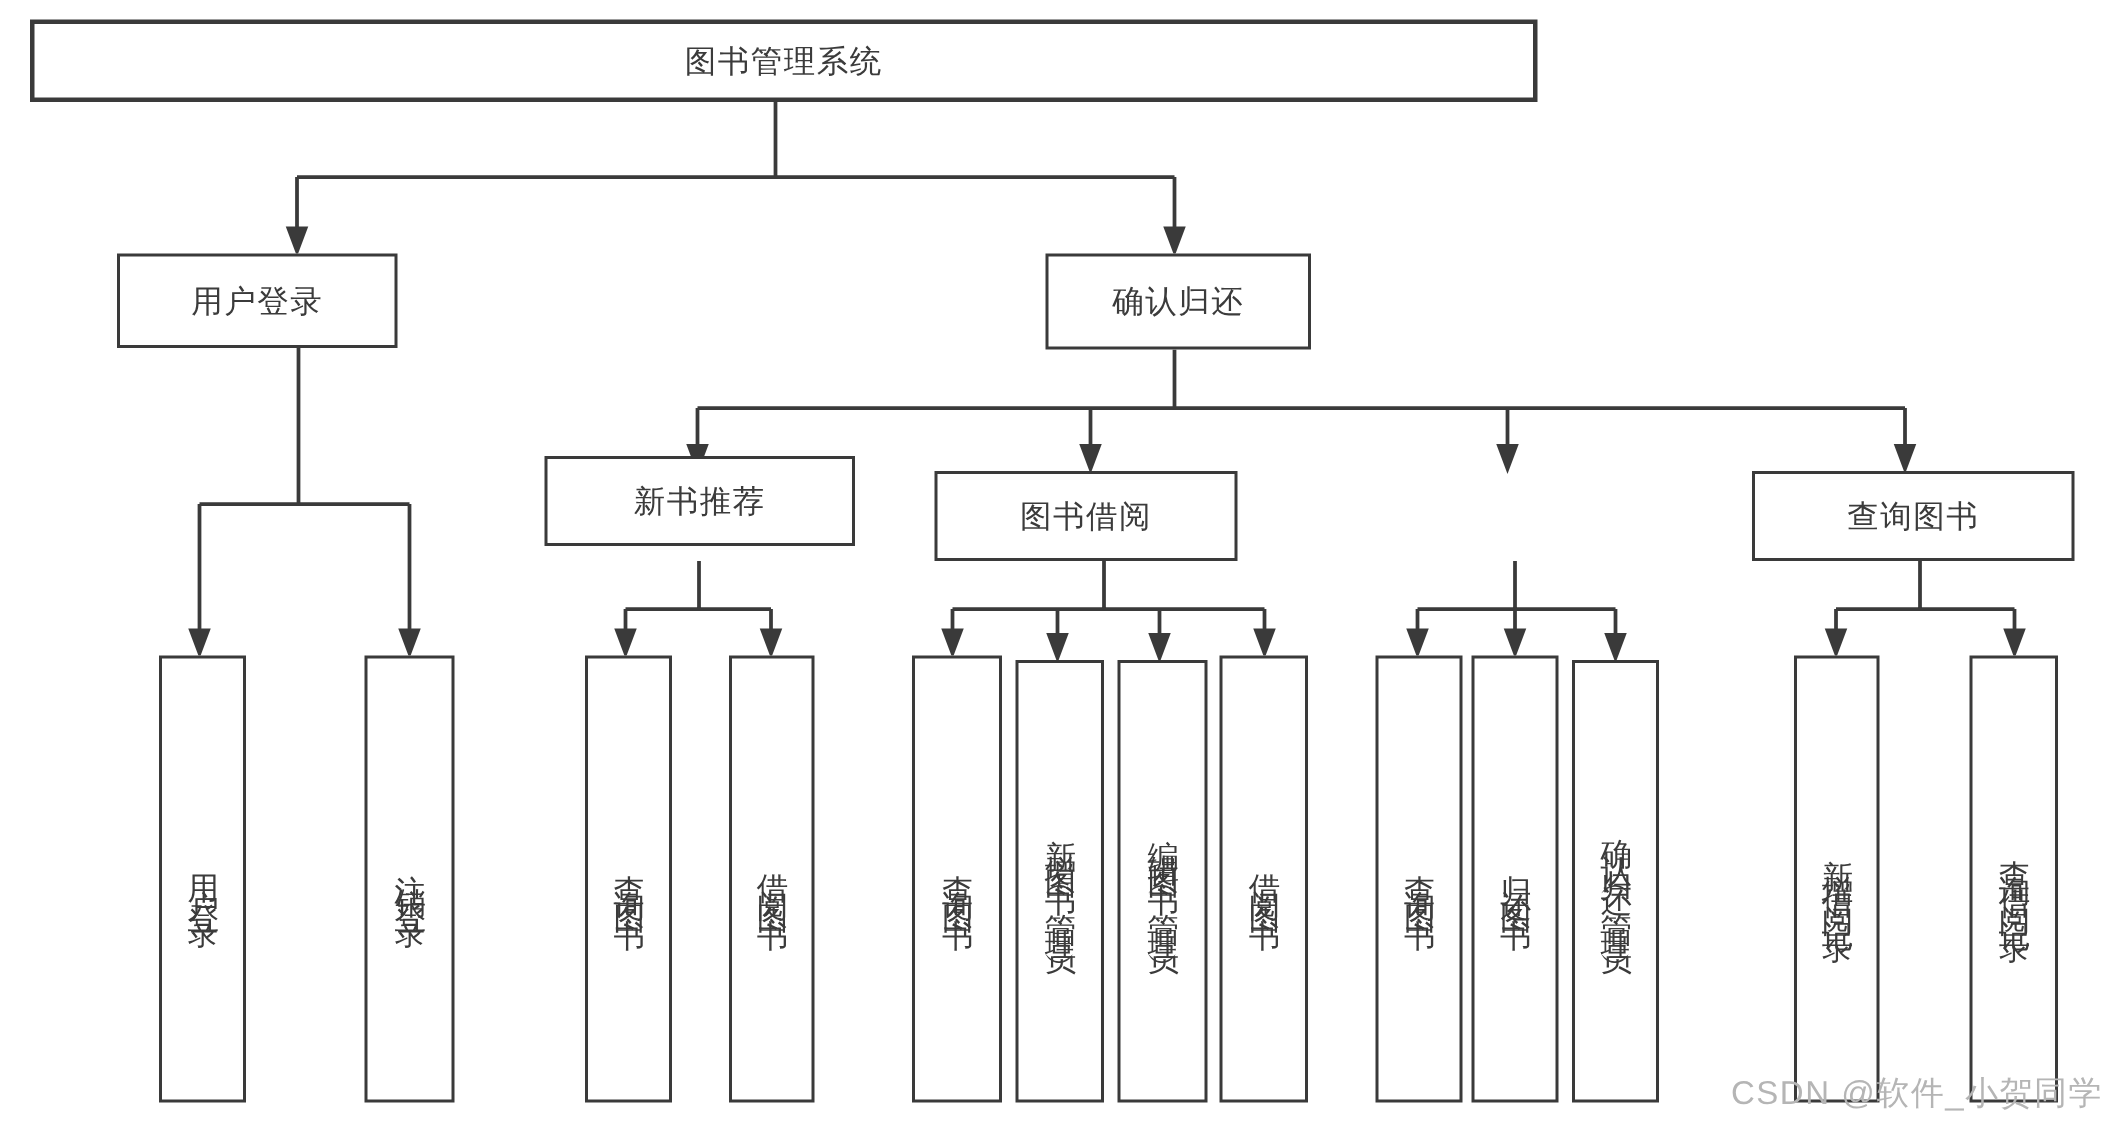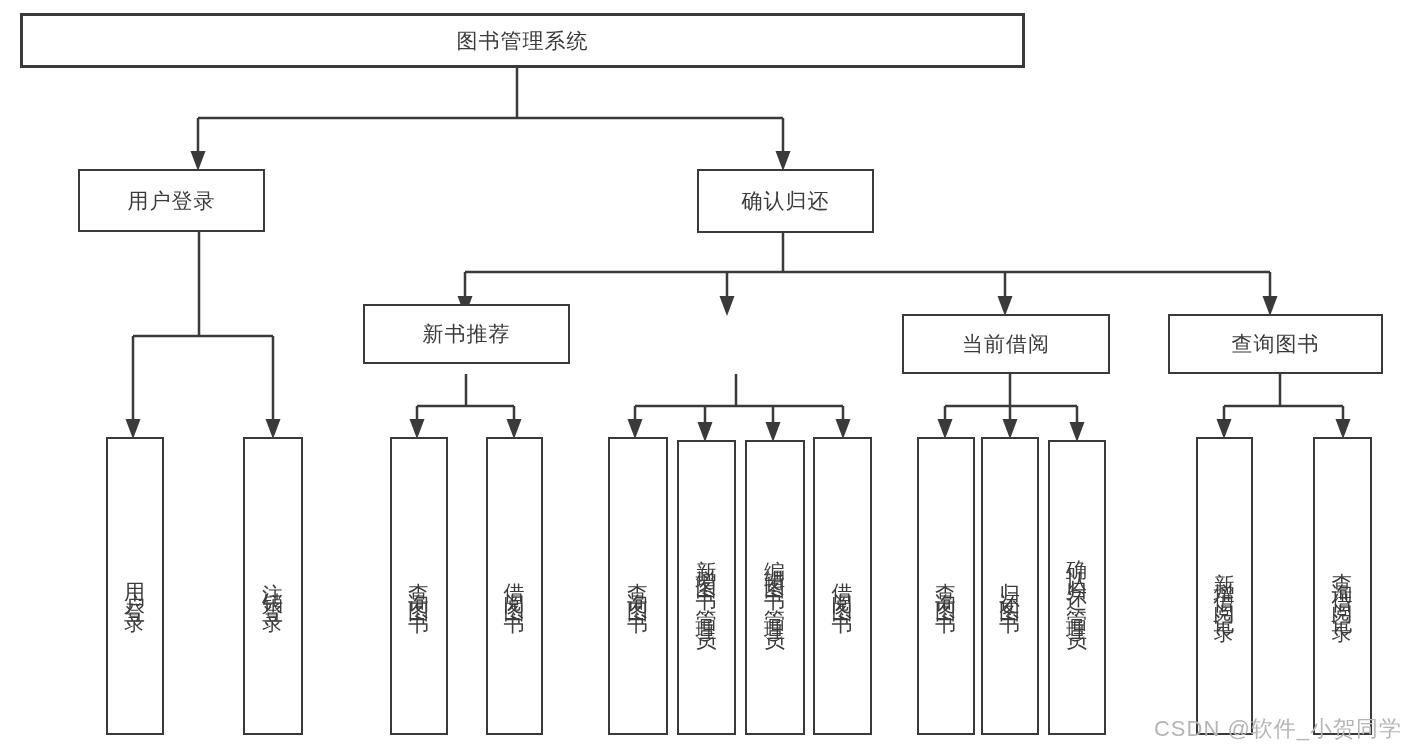--- a/index.html
+++ b/index.html
@@ -96,22 +96,22 @@
   <div class="box h" style="left:78px;top:169px;width:187px;height:63px">
     <span class="lbl">用户登录</span>
   </div>
   <div class="box h" style="left:697px;top:169px;width:177px;height:64px">
     <span class="lbl">确认归还</span>
   </div>
 
   <div class="box h" style="left:363px;top:304px;width:207px;height:60px">
     <span class="lbl">新书推荐</span>
   </div>
-  <div class="box h" style="left:902px;top:314px;width:208px;height:60px">
-    <span class="lbl">当前借阅</span>
+  <div class="box h" style="left:623px;top:314px;width:202px;height:60px">
+    <span class="lbl">图书借阅</span>
   </div>
   <div class="box h" style="left:1168px;top:314px;width:215px;height:60px">
     <span class="lbl">查询图书</span>
   </div>
 
   <div class="box v" style="left:106px;top:437px;width:58px;height:298px">
     <span class="lbl">用户登录</span>
   </div>
   <div class="box v" style="left:243px;top:437px;width:60px;height:298px">
     <span class="lbl">注销登录</span>

